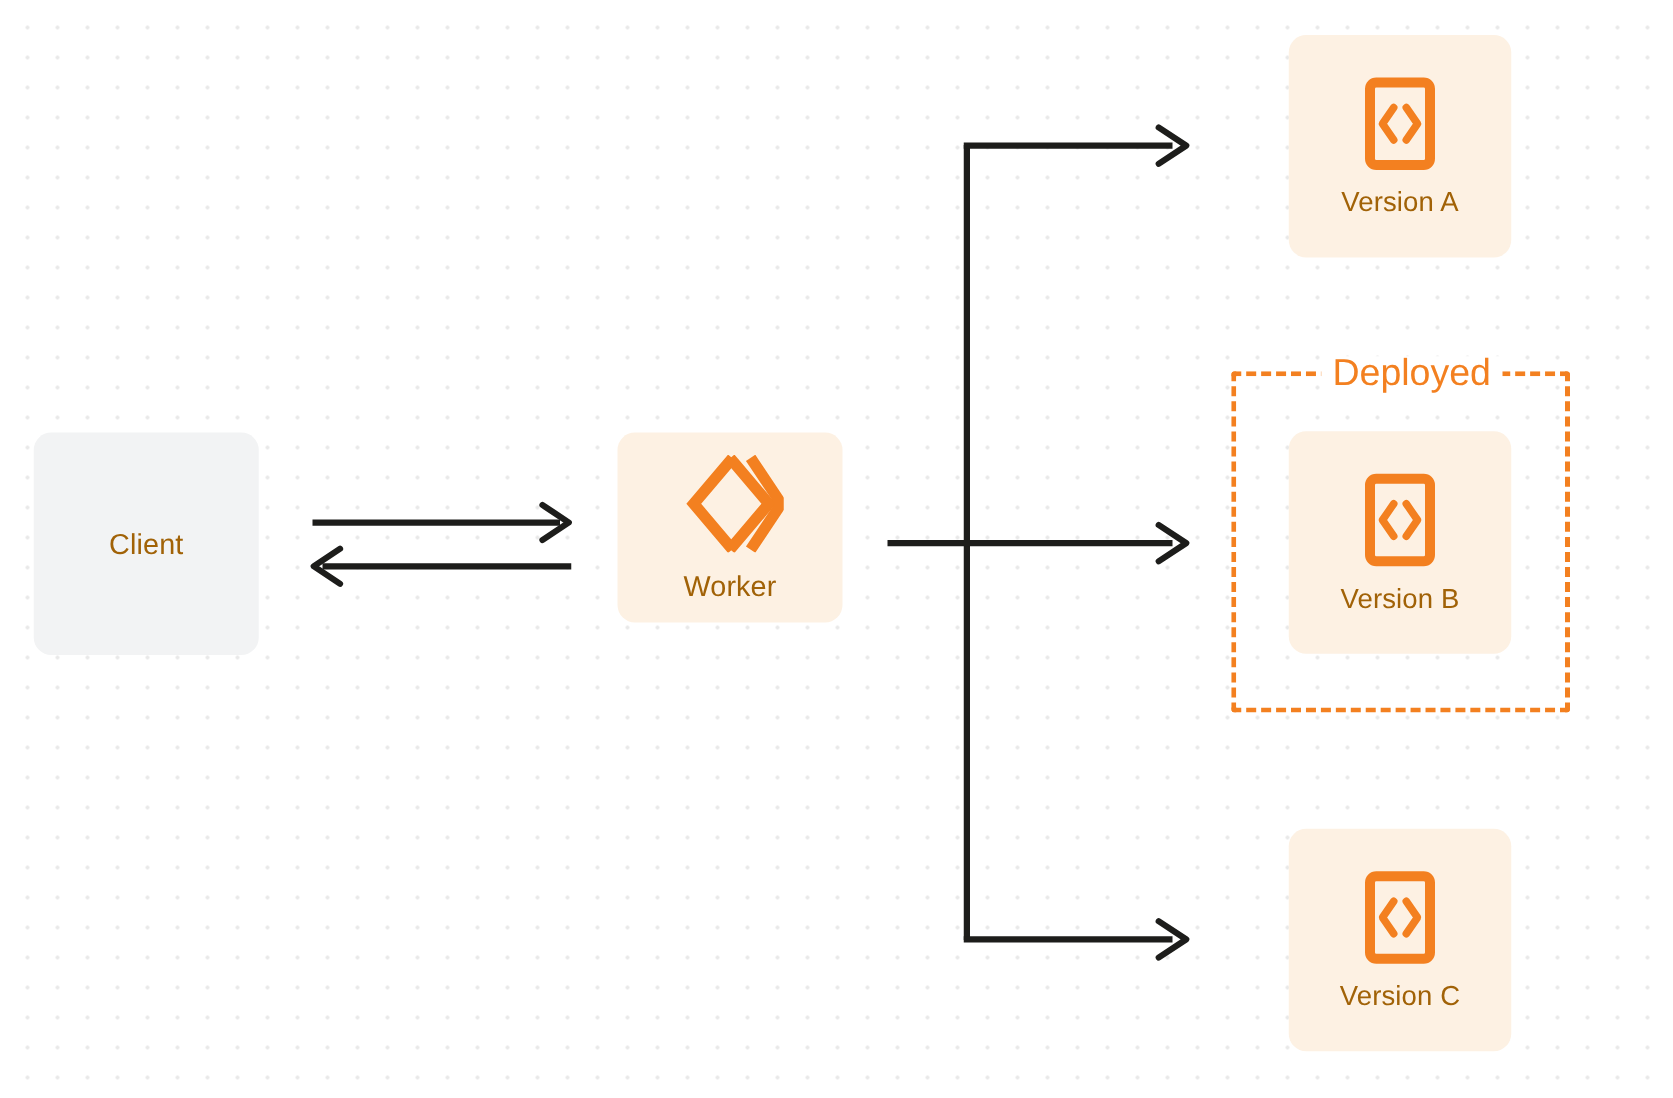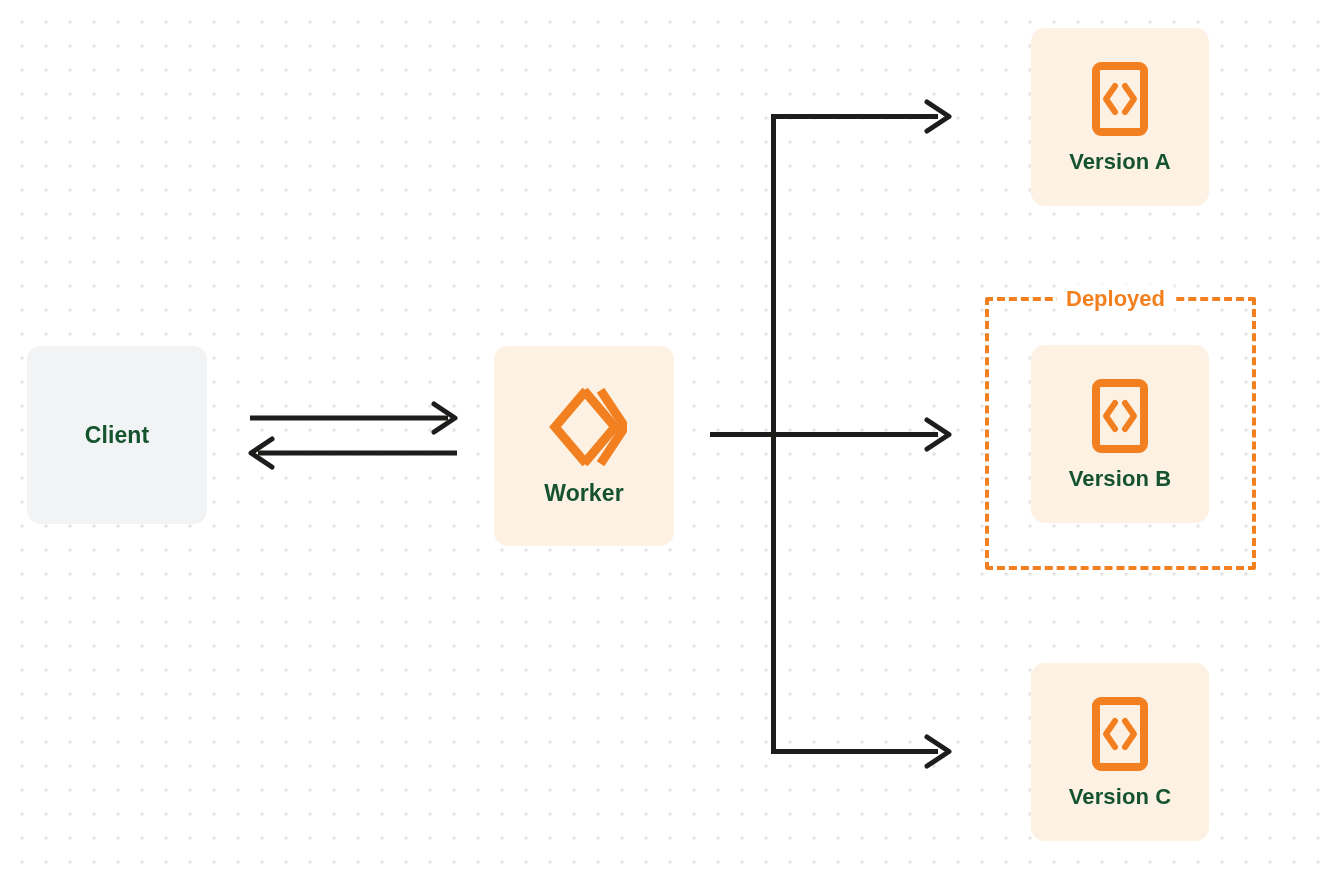--- a/index.html
+++ b/index.html
@@ -22,38 +22,38 @@
   .node{
     position:absolute;
     border-radius:14px;
     display:flex;
     flex-direction:column;
     align-items:center;
     justify-content:center;
     box-sizing:border-box;
   }
   .node .label{
-    font-weight:bold;
-    color:#14532d;
+    font-weight:normal;
+    color:#a16207;
     letter-spacing:.1px;
     line-height:1;
     white-space:nowrap;
     text-align:center;
   }
 
   
   #client{
     left:27px;top:346px;width:180px;height:178px;
     background:#f2f3f4;
   }
   #client .label{font-size:23px;}
 
   
   #worker{
-    left:494px;top:346px;width:180px;height:200px;
+    left:494px;top:346px;width:180px;height:152px;
     background:#fdf1e3;
   }
   #worker .label{font-size:23px;margin-top:16px;}
 
   
   .vnode{
     width:178px;height:178px;
     background:#fdf1e3;
     left:1031px;
   }
@@ -72,22 +72,22 @@
     border:4px dashed #f38020;
     border-radius:3px;
     box-sizing:border-box;
   }
   #deployed-label{
     position:absolute;
     left:1057px;top:285px;
     background:#ffffff;
     padding:0 9px;
     color:#f38020;
-    font-size:22px;
-    font-weight:bold;
+    font-size:30px;
+    font-weight:normal;
     line-height:28px;
     white-space:nowrap;
   }
 
   
   #wires{
     position:absolute;left:0;top:0;
     width:1338px;height:878px;
     pointer-events:none;
   }

